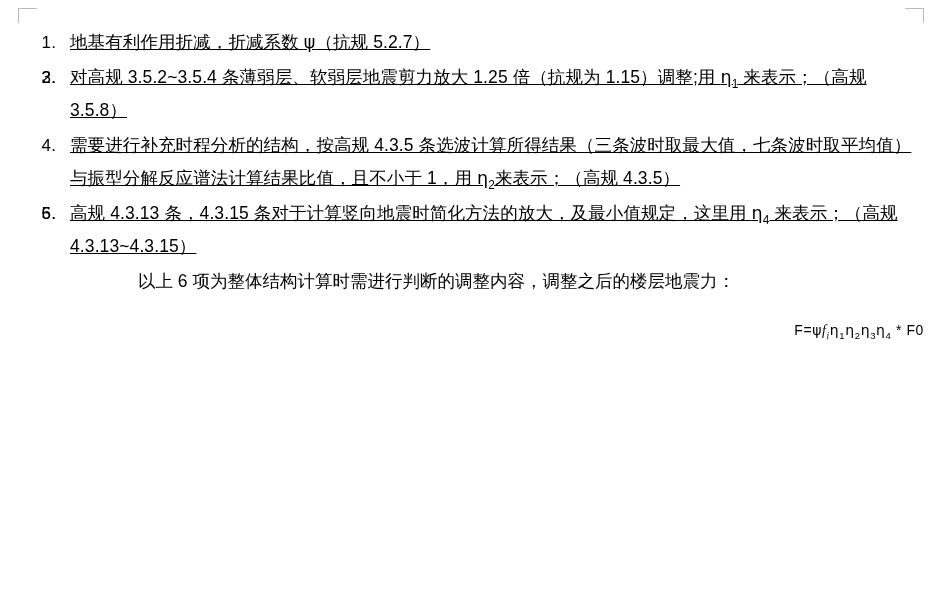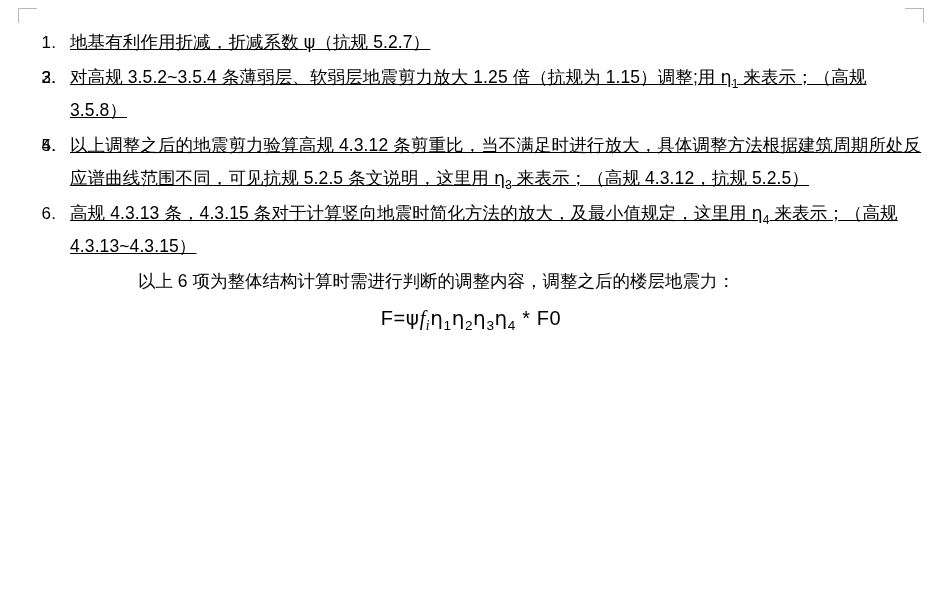--- a/index.html
+++ b/index.html
@@ -84,23 +84,23 @@
   }
   .psi {
     font-family: "DejaVu Sans", sans-serif;
   }
   .closing {
     padding-left: 120px;
     font-size: 17.5px;
     line-height: 33px;
   }
   .formula {
-    margin-top: 8px;
-    text-align: center;
-    font-size: 20px;
+    margin-top: 24px;
+    text-align: right;
+    font-size: 14px;
     letter-spacing: 0.6px;
   }
   .formula .ital {
     font-style: italic;
   }
 </style>
 </head>
 <body>
 
 <div class="page">
@@ -119,25 +119,25 @@
         <span class="num">2.</span>
       </li>
 
       <li>
         <span class="num">3.</span>
         <span class="txt">对高规 3.5.2~3.5.4 条薄弱层、软弱层地震剪力放大 1.25 倍（抗规为 1.15）调整;用 <span class="eta">η</span><sub>1</sub> 来表示；（高规 3.5.8）</span>
       </li>
 
       <li>
         <span class="num">4.</span>
+        <span class="txt">需要进行补充时程分析的结构，按高规 4.3.5 条选波计算所得结果（三条波时取最大值，七条波时取平均值）与振型分解反应谱法计算结果比值，且不小于 1，用 <span class="eta">η</span><sub>2</sub>来表示；（高规 4.3.5）</span>
       </li>
 
       <li>
         <span class="num">5.</span>
-        <span class="txt">以上调整之后的地震剪力验算高规 4.3.12 条剪重比，当不满足时进行放大，具体调整方法根据建筑周期所处反应谱曲线范围不同，可见抗规 5.2.5 条文说明，这里用 <span class="eta">η</span><sub>3</sub> 来表示；（高规 4.3.12，抗规 5.2.5）</span>
       </li>
 
       <li>
         <span class="num">6.</span>
         <span class="txt">高规 4.3.13 条，4.3.15 条对于计算竖向地震时简化方法的放大，及最小值规定，这里用 <span class="eta">η</span><sub>4</sub> 来表示；（高规 4.3.13~4.3.15）</span>
       </li>
 
     </ol>
 
     <div class="closing">以上 6 项为整体结构计算时需进行判断的调整内容，调整之后的楼层地震力：</div>

